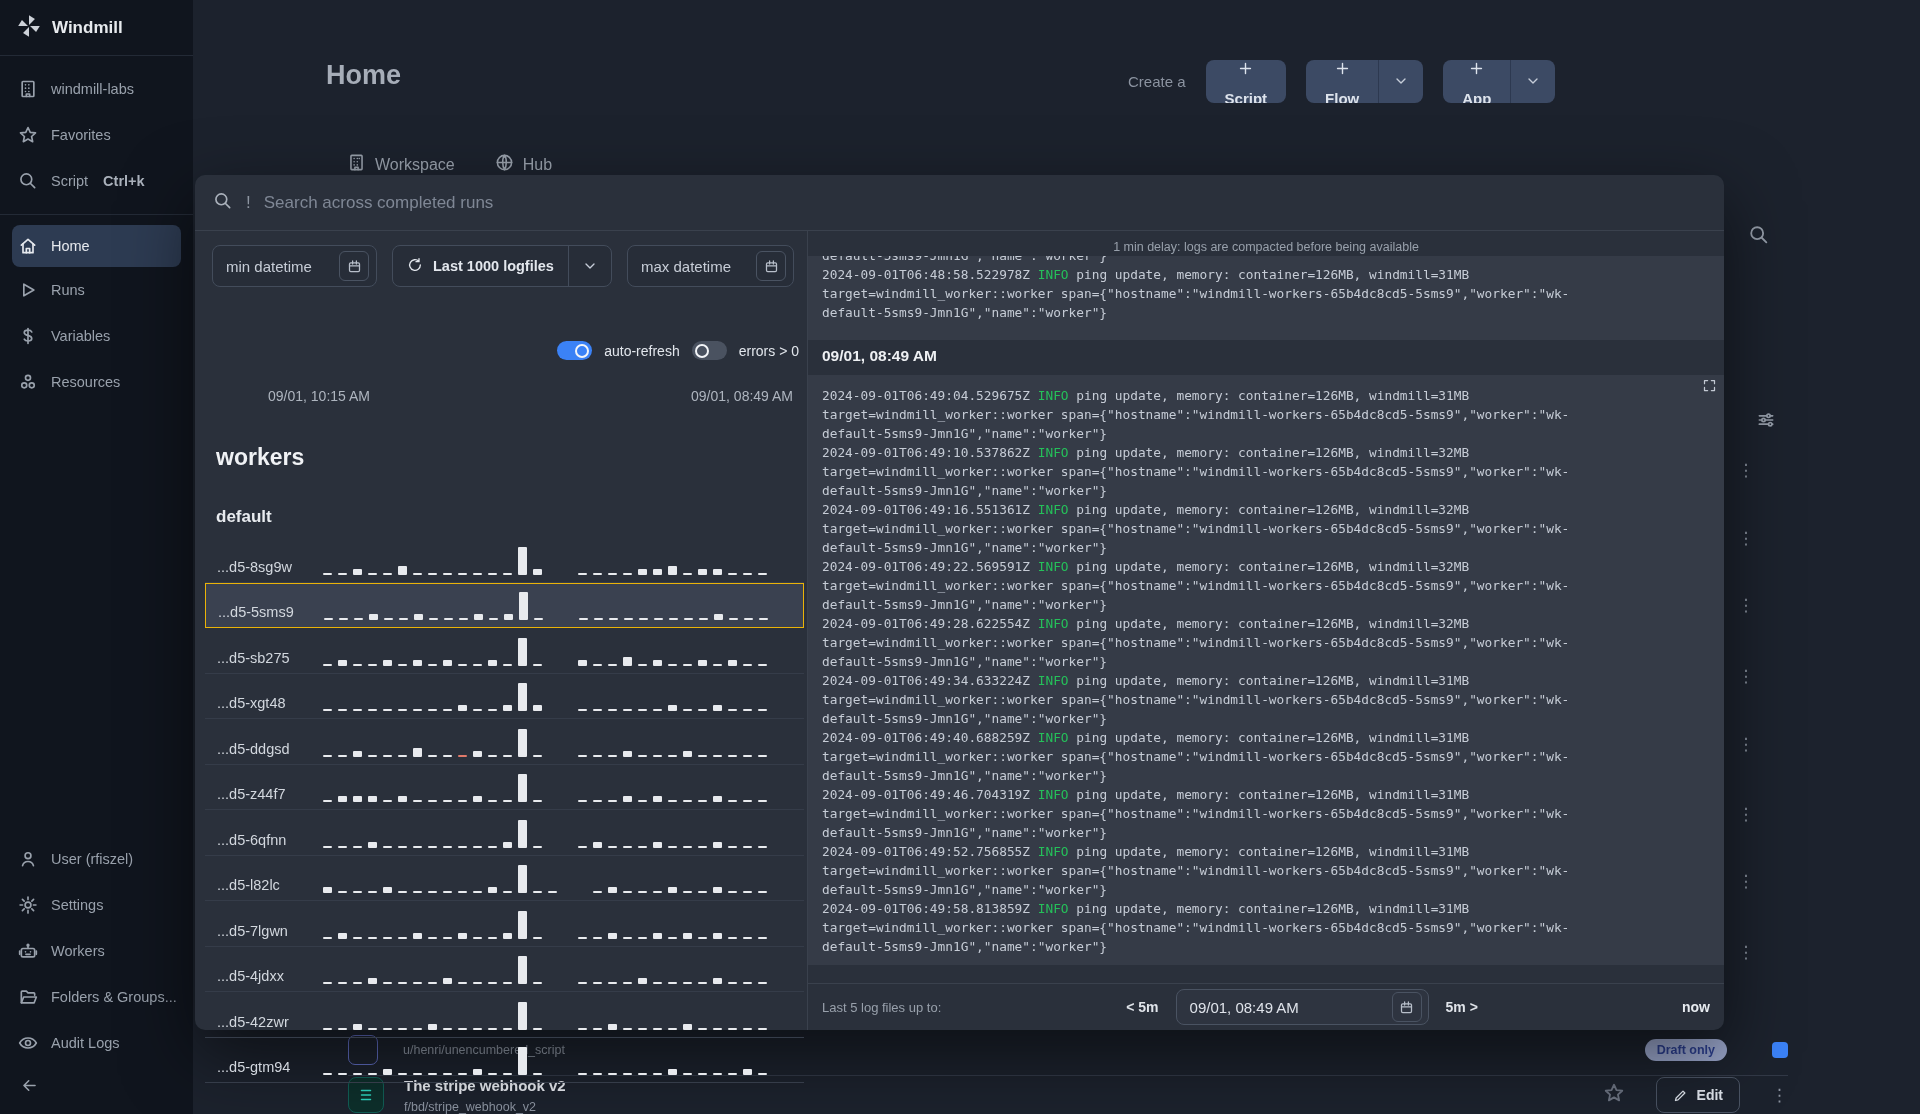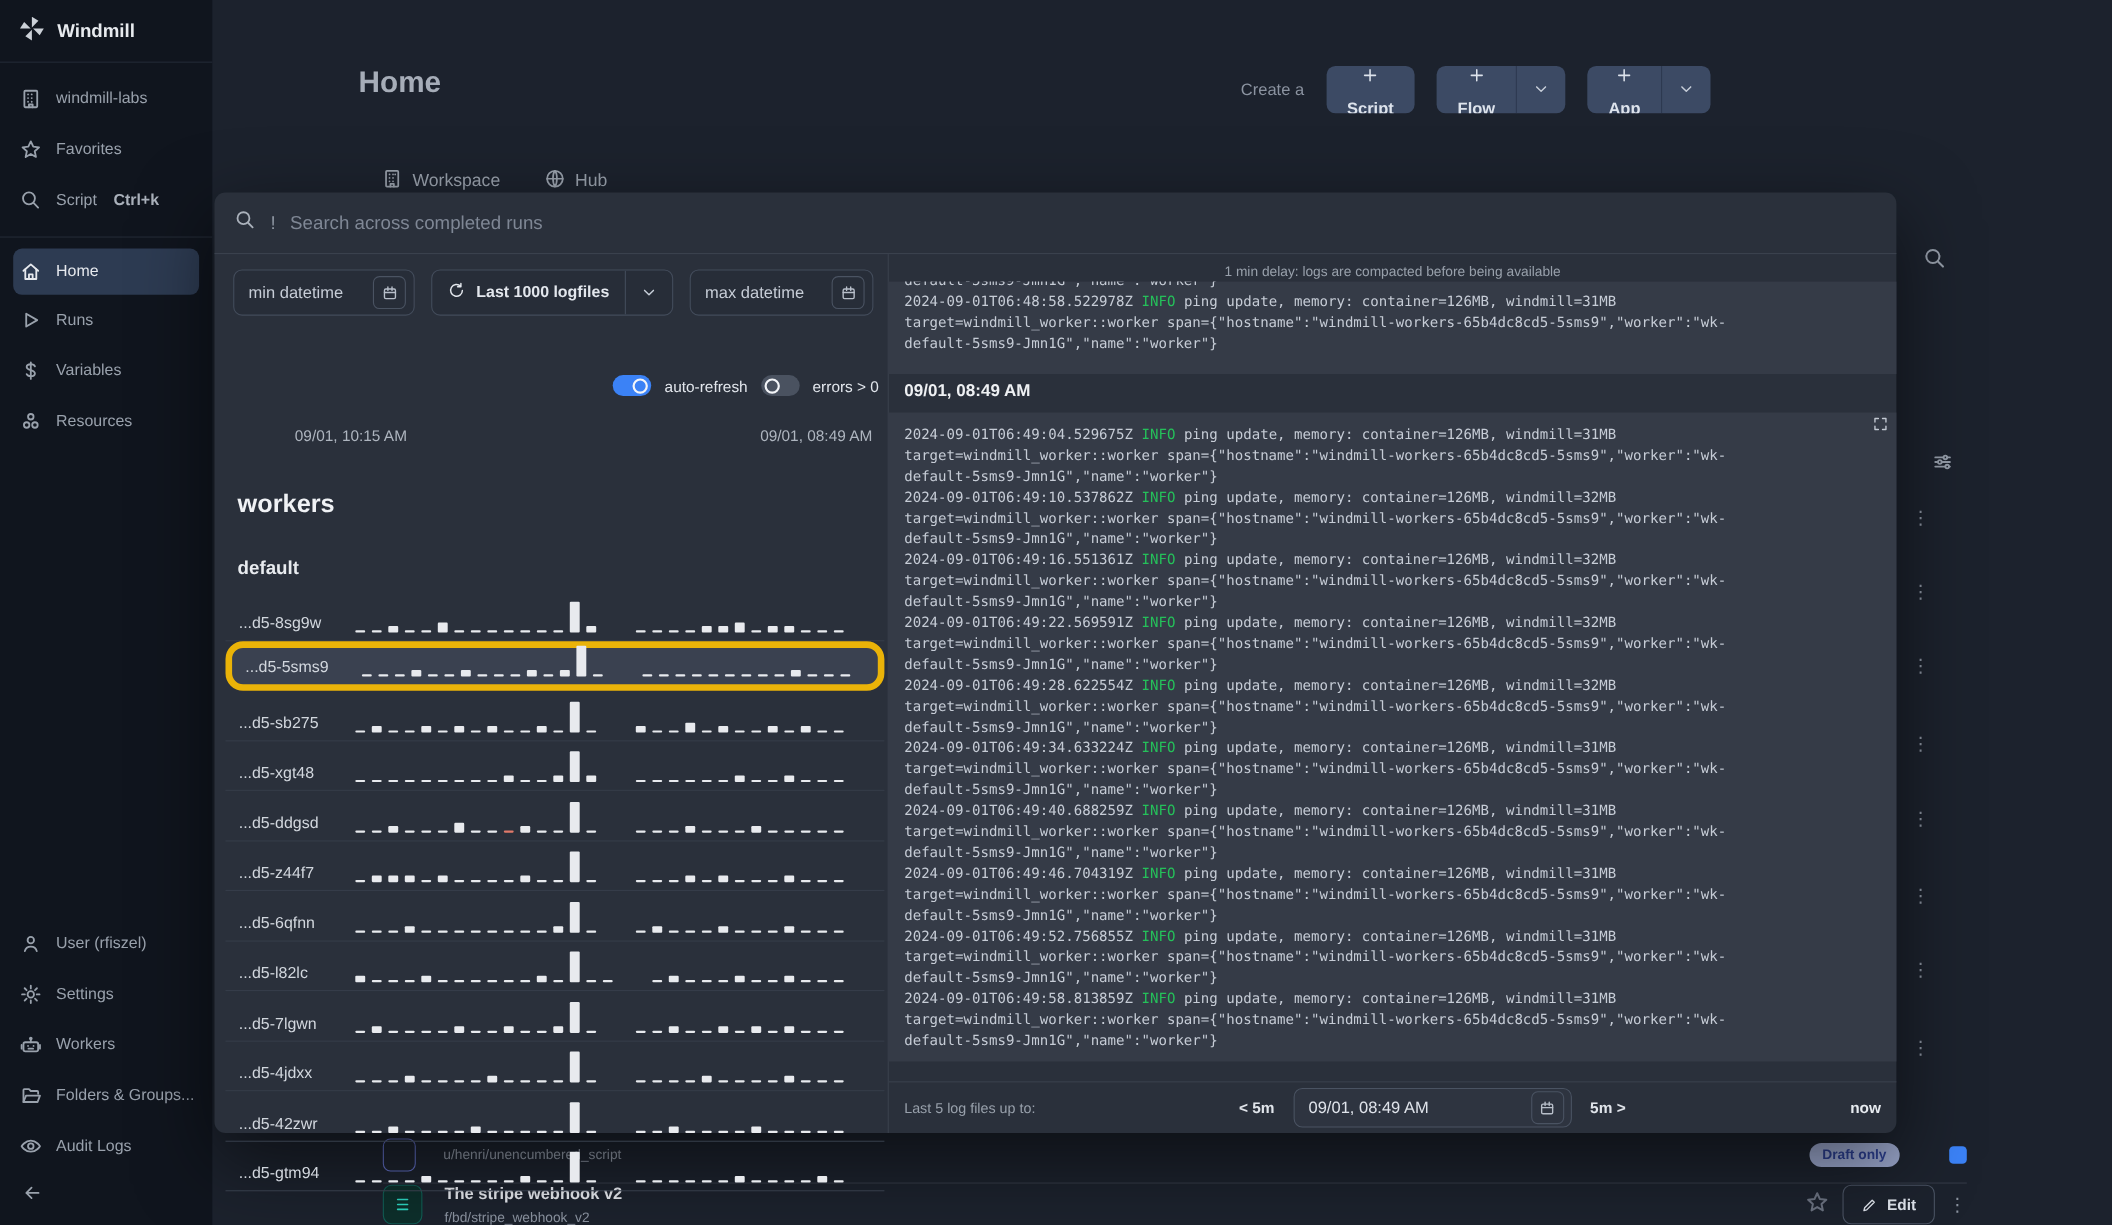--- a/index.html
+++ b/index.html
@@ -50,21 +50,21 @@
   .rowa-icon { width:30px; height:30px; border:1.5px solid #5f6cc0; border-radius:7px; margin-right:25px; }
   .row-path { color:#8b93a0; font-size:12.5px; }
   .badge-draft { margin-left:auto; background:#9aa6cb; color:#2c3f8f; font-size:12.5px; font-weight:bold;
     padding:4px 12px; border-radius:12px; }
   .mini-blue { width:16px; height:16px; background:#3b82f6; border-radius:4px; margin:0 0 0 45px; }
   .row-b { left:348px; top:1076px; width:1440px; height:38px; display:flex; align-items:center; }
   .rowb-icon { width:36px; height:36px; background:#0d2f2b; border:1px solid #115e55; border-radius:8px;
     color:#2dd4bf; display:flex; align-items:center; justify-content:center; margin-right:20px; }
   .rowb-text .t { color:#e5e8ee; font-size:15px; font-weight:bold; }
   .rowb-text .p { color:#8b93a0; font-size:12.5px; margin-top:6px; }
-  .rowb-right { margin-left:auto; display:flex; align-items:center; gap:12px; }
+  .rowb-right { margin-left:auto; display:flex; align-items:center; gap:31px; }
   .star-o { color:#6b7280; }
   .edit-btn { display:flex; align-items:center; gap:9px; border:1px solid #4a5363; border-radius:8px;
     height:36px; padding:0 16px; color:#dde2ea; font-size:14px; font-weight:bold; cursor:pointer; }
 
   
   .modal { position:absolute; left:195px; top:175px; width:1529px; height:855px; background:#2a303b;
     border-radius:10px; z-index:10; box-shadow:0 24px 70px rgba(0,0,0,.55); }
   .searchbar { position:absolute; left:0; top:0; width:100%; height:56px; display:flex; align-items:center;
     padding:0 18px; gap:13px; border-bottom:1px solid #3a414d; }
   .search-excl { color:#8d95a1; font-size:17px; }
@@ -95,21 +95,21 @@
   .toggle.on .knob { right:3px; }
   .toggle.off .knob { left:3px; }
   .toggle-label { color:#e2e6ec; font-size:14px; }
   .times-row { position:absolute; left:0; top:157px; width:100%; display:flex; justify-content:space-between;
     padding:0 14px 0 73px; color:#aeb5bf; font-size:14px; }
   .workers-title { position:absolute; left:21px; top:213px; font-size:23px; font-weight:bold; color:#f0f2f5; }
   .group-title { position:absolute; left:21px; top:276px; font-size:17px; font-weight:bold; color:#e8ebef; }
   .worker-rows { position:absolute; left:10px; top:306px; right:3px; }
   .worker-row { display:flex; align-items:flex-end; height:45.5px; padding:0 5px 7px 12px;
     border-bottom:1px solid #353c49; cursor:pointer; }
-  .worker-row.hl { background:#3a4150; border:6px solid #eab308; border-radius:16px; }
+  .worker-row.hl { background:#3a4150; border:1px solid #eab308; border-radius:0; }
   .w-name { width:106px; flex:0 0 106px; color:#d2d7de; font-size:14.5px; padding-bottom:0px; }
   .spark { flex:1; display:flex; align-items:flex-end; gap:6px; height:32px; }
   .spark i { display:block; width:9px; background:#e8eaee; border-radius:1px; }
   .spark i.red { background:#e0796a; }
   .spark i.empty { background:transparent; }
 
   .right-panel { position:absolute; left:613px; top:56px; width:916px; height:799px; }
   .delay-notice { position:absolute; top:9px; width:100%; text-align:center; color:#98a0ab; font-size:12.5px; }
   .log-block { position:absolute; left:0; width:100%; background:#353b47;
     font-family:"DejaVu Sans Mono", monospace; font-size:12.8px; line-height:19px; color:#c6ccd6; }

